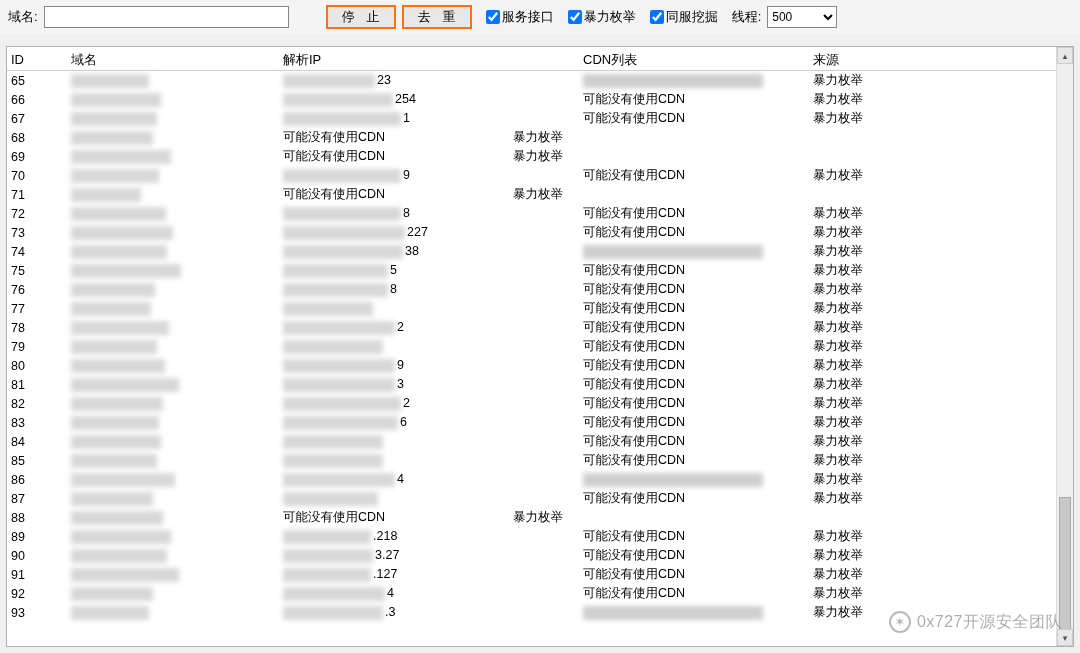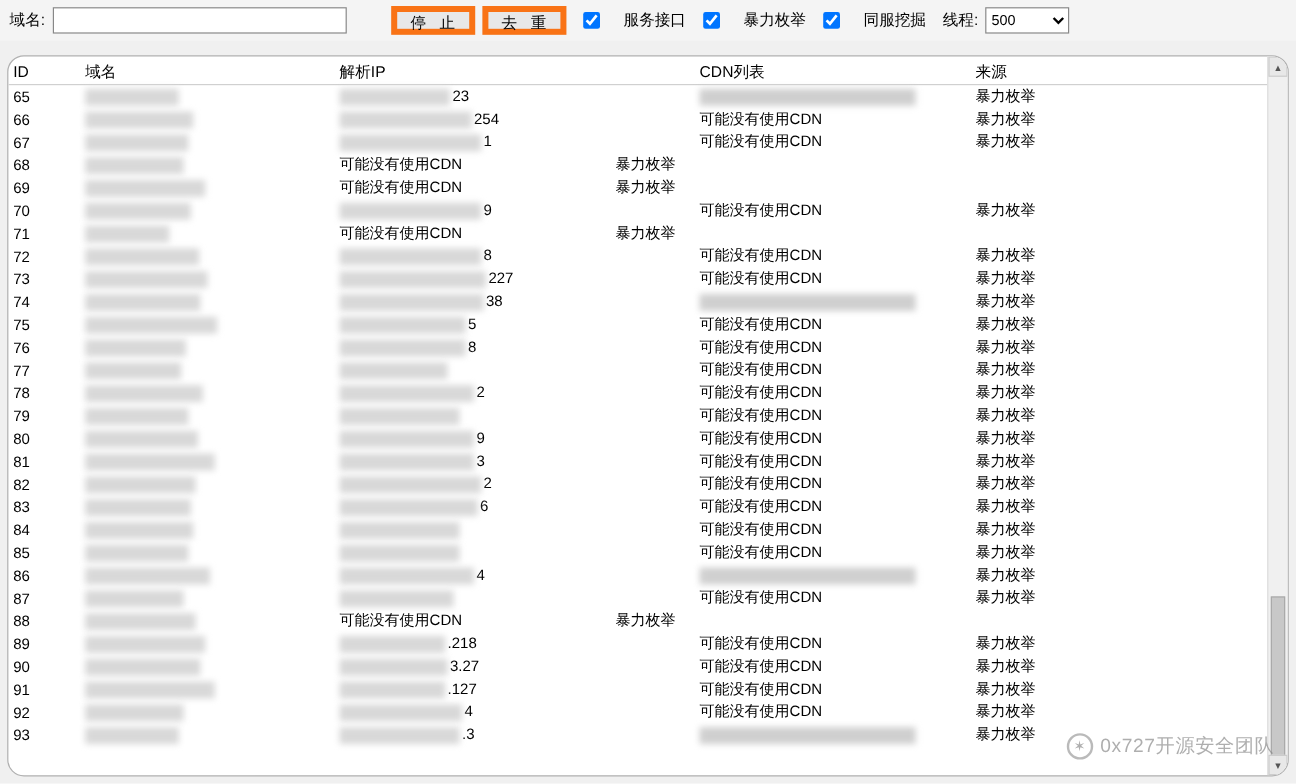--- a/index.html
+++ b/index.html
@@ -28,28 +28,27 @@
   border: 1px solid #888;
   background: #fff;
   padding: 0 4px;
   font-size: 12px;
   color: #555;
 }
 .btn {
   min-width: 70px;
   height: 24px;
   background: #e8e8e8;
-  border: 5px solid #f97316;
+  border: 2px solid #f97316;
   font-size: 13px;
   cursor: pointer;
   letter-spacing: 4px;
   padding-left: 4px;
-  font-family: Liberation Serif, serif;
-}
-.cbwrap { display: flex; align-items: center; gap: 20px; font-size: 13px; margin-left: 8px;}
+}
+.cbwrap { display: flex; align-items: center; gap: 2px; font-size: 13px; margin-left: 8px;}
 .cbwrap input { width: 14px; height: 14px; }
 .threads-label { margin-left: 8px; font-size: 13px;}
 .threads-select {
   width: 70px;
   height: 22px;
   border: 1px solid #888;
   background: #fff;
   font-size: 12px;
 }
 .table-wrap {
@@ -57,21 +56,21 @@
   top: 46px;
   left: 6px;
   right: 6px;
   bottom: 6px;
   border-top: 1px solid #b0b0b0;
   border-left: 1px solid #b0b0b0;
   border-right: 1px solid #b0b0b0;
   border-bottom: 1px solid #b0b0b0;
   background: #fff;
   overflow: hidden;
-  border-radius: 14px;
+  border-radius: 0;
 }
 .scroll-track {
   position: absolute;
   right: 0;
   top: 0;
   bottom: 0;
   width: 17px;
   background: #f0f0f0;
   border-left: 1px solid #dcdcdc;
 }

